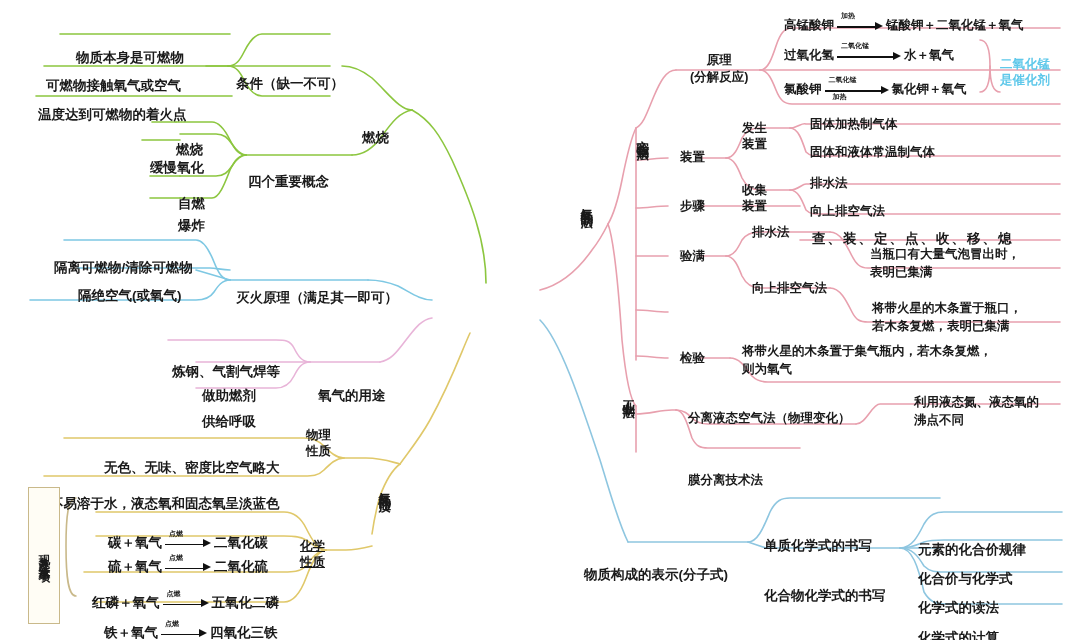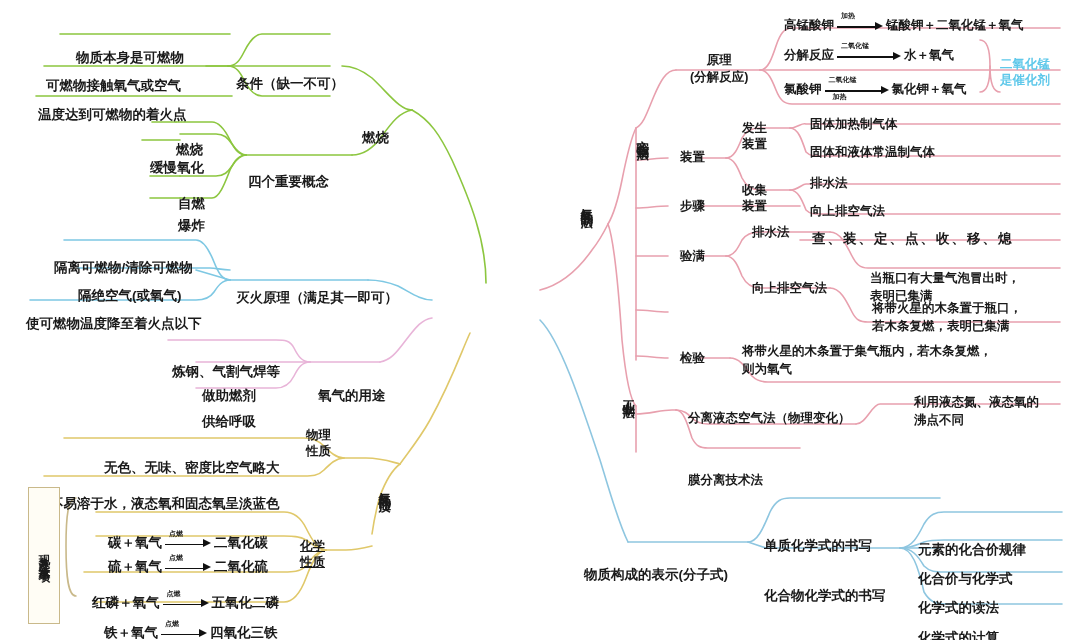--- a/index.html
+++ b/index.html
@@ -173,21 +173,20 @@
 
   <div class="node lbl s13" style="left:248px;top:142px;">四个重要概念</div>
   <div class="node lbl s13" style="left:176px;top:110px;">燃烧</div>
   <div class="node lbl s13" style="left:150px;top:128px;">缓慢氧化</div>
   <div class="node lbl s13" style="left:178px;top:164px;">自燃</div>
   <div class="node lbl s13" style="left:178px;top:186px;">爆炸</div>
 
   <div class="node lbl s13" style="left:236px;top:258px;">灭火原理（满足其一即可）</div>
   <div class="node lbl s13" style="left:54px;top:228px;">隔离可燃物/清除可燃物</div>
   <div class="node lbl s13" style="left:78px;top:256px;">隔绝空气(或氧气)</div>
-  <div class="node lbl s13" style="left:26px;top:284px;">使可燃物温度降至着火点以下</div>
 
   <div class="node lbl s13" style="left:318px;top:356px;">氧气的用途</div>
   <div class="node lbl s13" style="left:172px;top:332px;">炼钢、气割气焊等</div>
   <div class="node lbl s13" style="left:202px;top:356px;">做助燃剂</div>
   <div class="node lbl s13" style="left:202px;top:382px;">供给呼吸</div>
 
   <div class="node lbl s12 vert" style="left:376px;top:482px;height:90px;">氧气的性质</div>
   <div class="node lbl s12" style="left:306px;top:427px;line-height:1.3;">
     <div>物理</div>
     <div>性质</div>
@@ -257,21 +256,21 @@
     <span>高锰酸钾</span>
     <span class="arrow">
       <span class="bar"></span>
         <span class="head"></span>
       <span class="above">加热</span>
     </span>
     <span>锰酸钾＋二氧化锰＋氧气</span>
   </div>
 
   <div class="node eq s12" style="left:784px;top:48px;">
-    <span>分解反应</span>
+    <span>过氧化氢</span>
     <span class="arrow lng">
       <span class="bar"></span>
         <span class="head"></span>
       <span class="above">二氧化锰</span>
     </span>
     <span>水＋氧气</span>
   </div>
 
   <div class="node eq s12" style="left:784px;top:82px;">
     <span>氯酸钾</span>
@@ -302,21 +301,21 @@
     <div>装置</div>
   </div>
   <div class="node lbl s12" style="left:810px;top:176px;">排水法</div>
   <div class="node lbl s12" style="left:810px;top:204px;">向上排空气法</div>
 
   <div class="node lbl s12" style="left:680px;top:199px;">步骤</div>
   <div class="node lbl s13" style="left:812px;top:199px;letter-spacing:2px;">查、装、定、点、收、移、熄</div>
 
   <div class="node lbl s12" style="left:680px;top:249px;">验满</div>
   <div class="node lbl s12" style="left:752px;top:225px;">排水法</div>
-  <div class="node lbl s12" style="left:870px;top:246px;line-height:1.4;margin-top:24px;">
+  <div class="node lbl s12" style="left:870px;top:246px;line-height:1.4;">
     <div>当瓶口有大量气泡冒出时，</div>
     <div>表明已集满</div>
   </div>
   <div class="node lbl s12" style="left:752px;top:281px;">向上排空气法</div>
   <div class="node lbl s12" style="left:872px;top:300px;line-height:1.4;">
     <div>将带火星的木条置于瓶口，</div>
     <div>若木条复燃，表明已集满</div>
   </div>
 
   <div class="node lbl s12" style="left:680px;top:351px;">检验</div>

